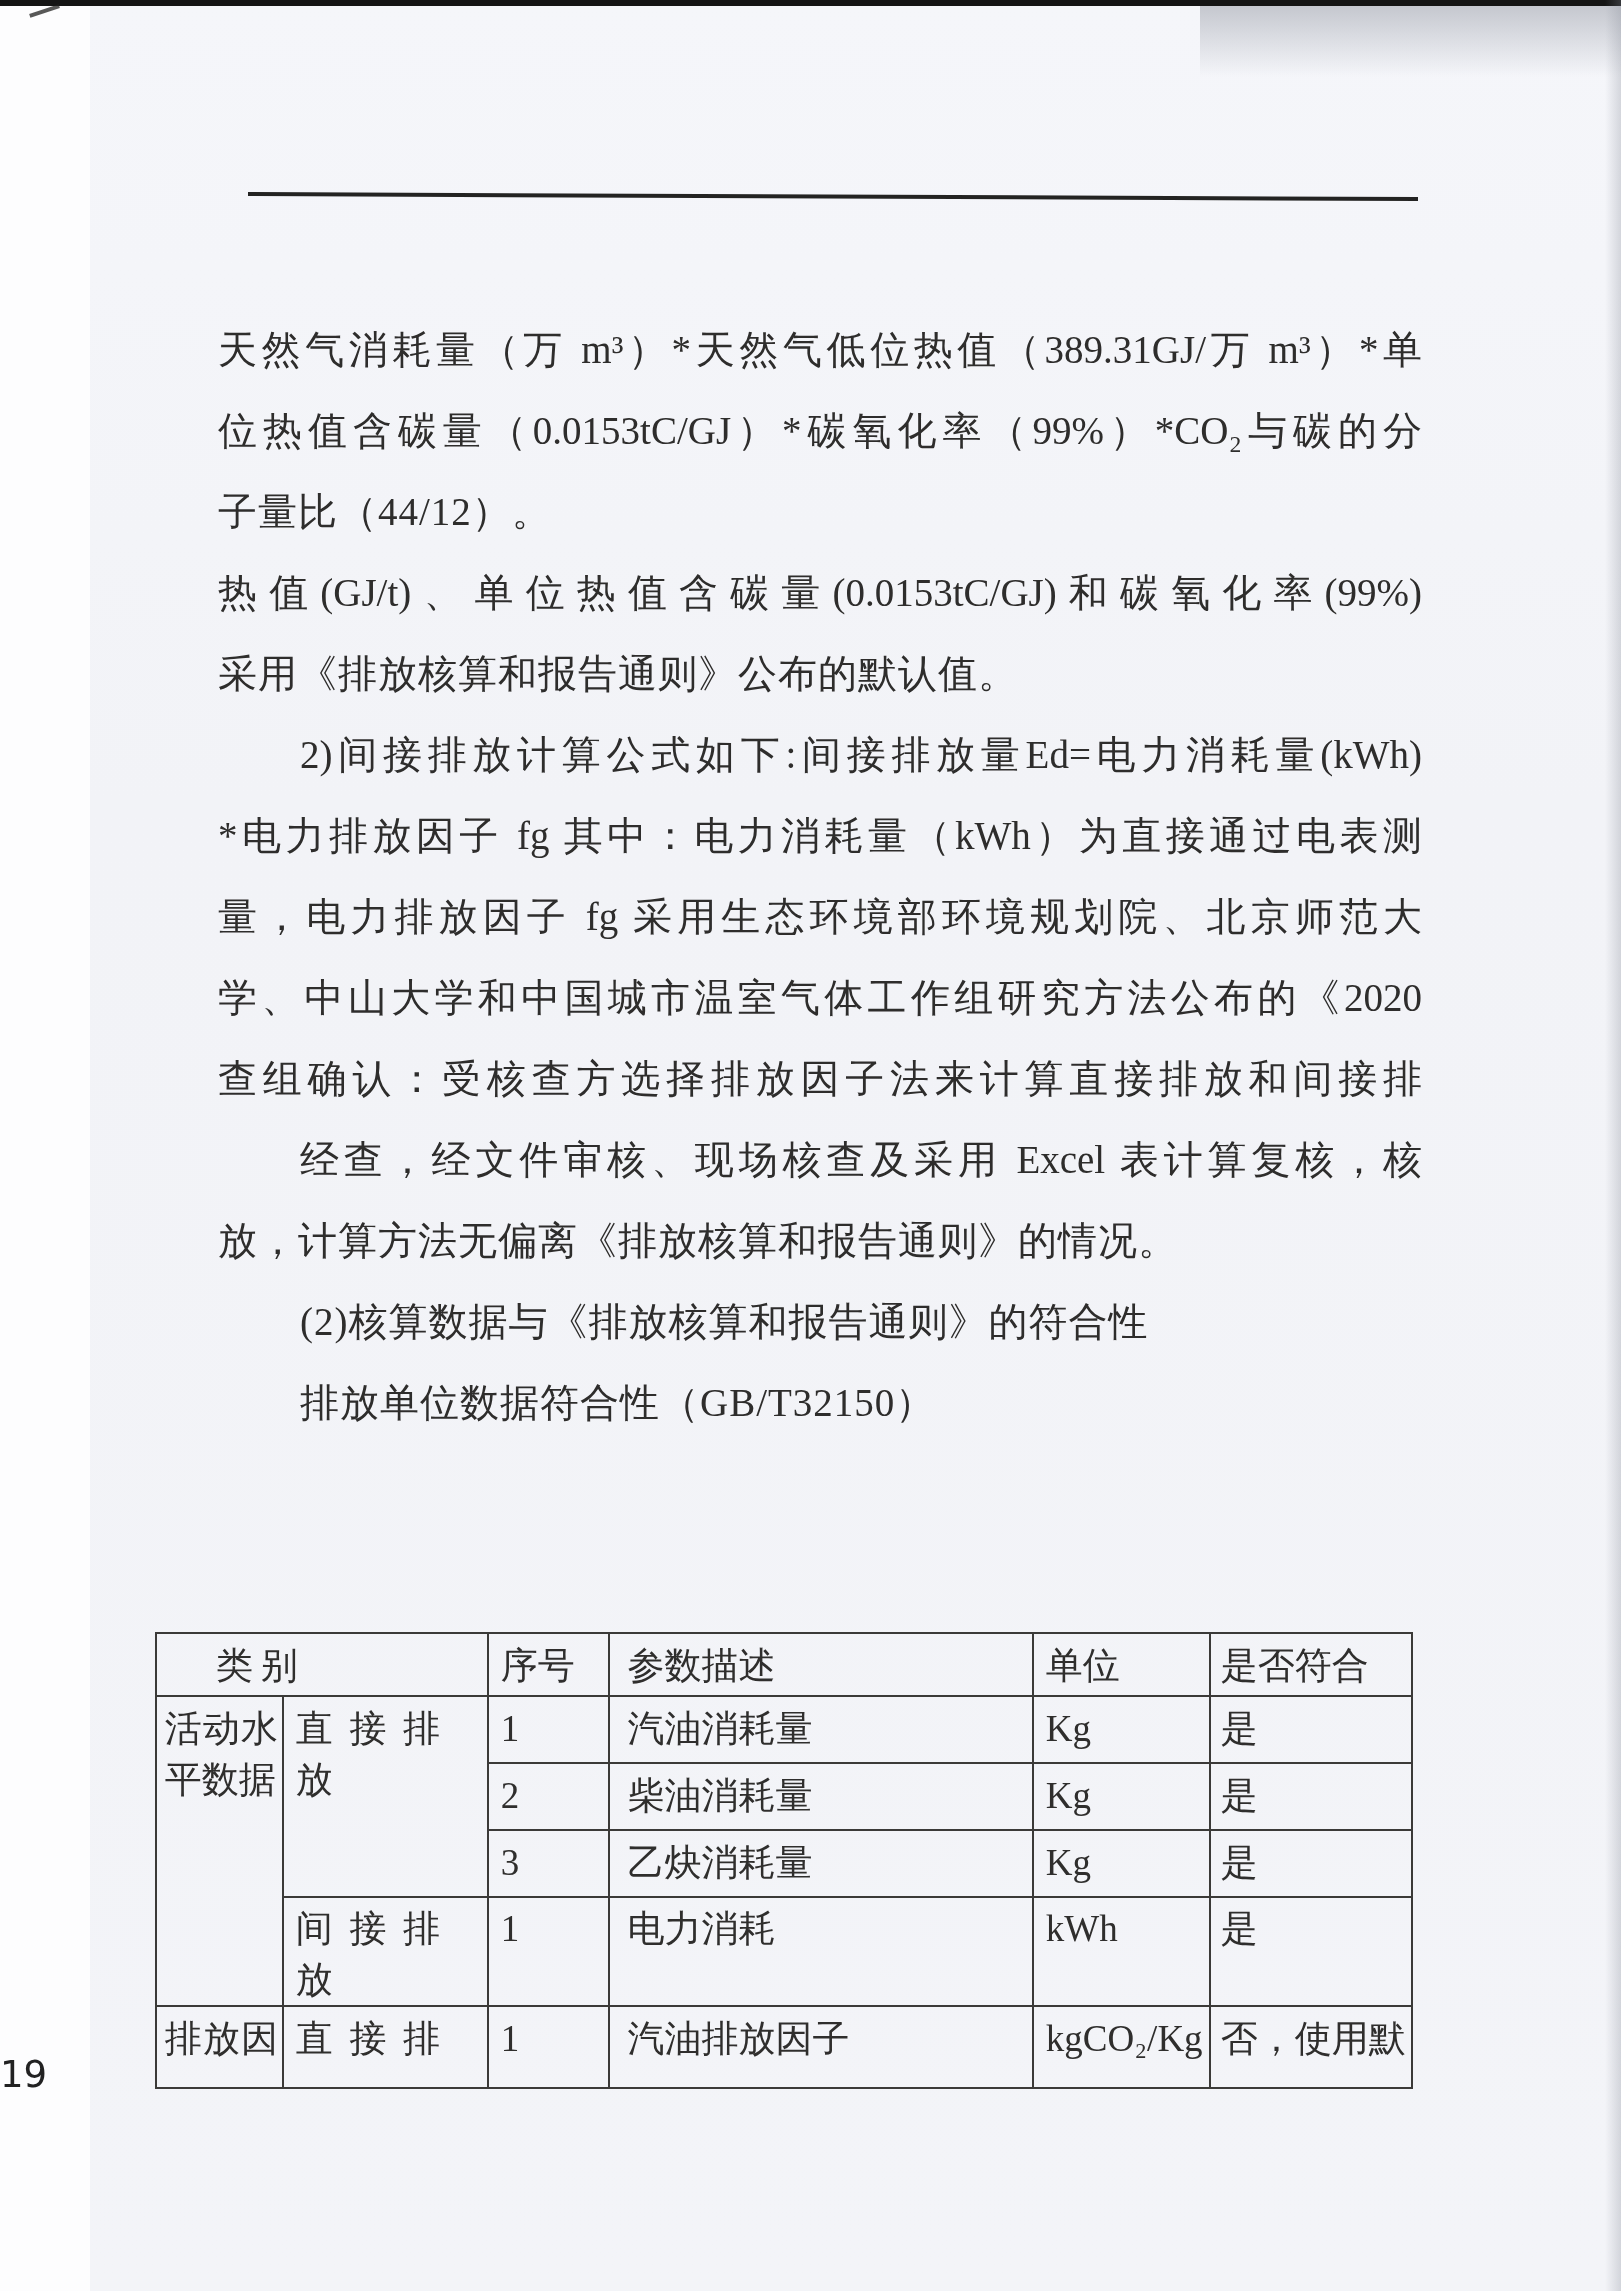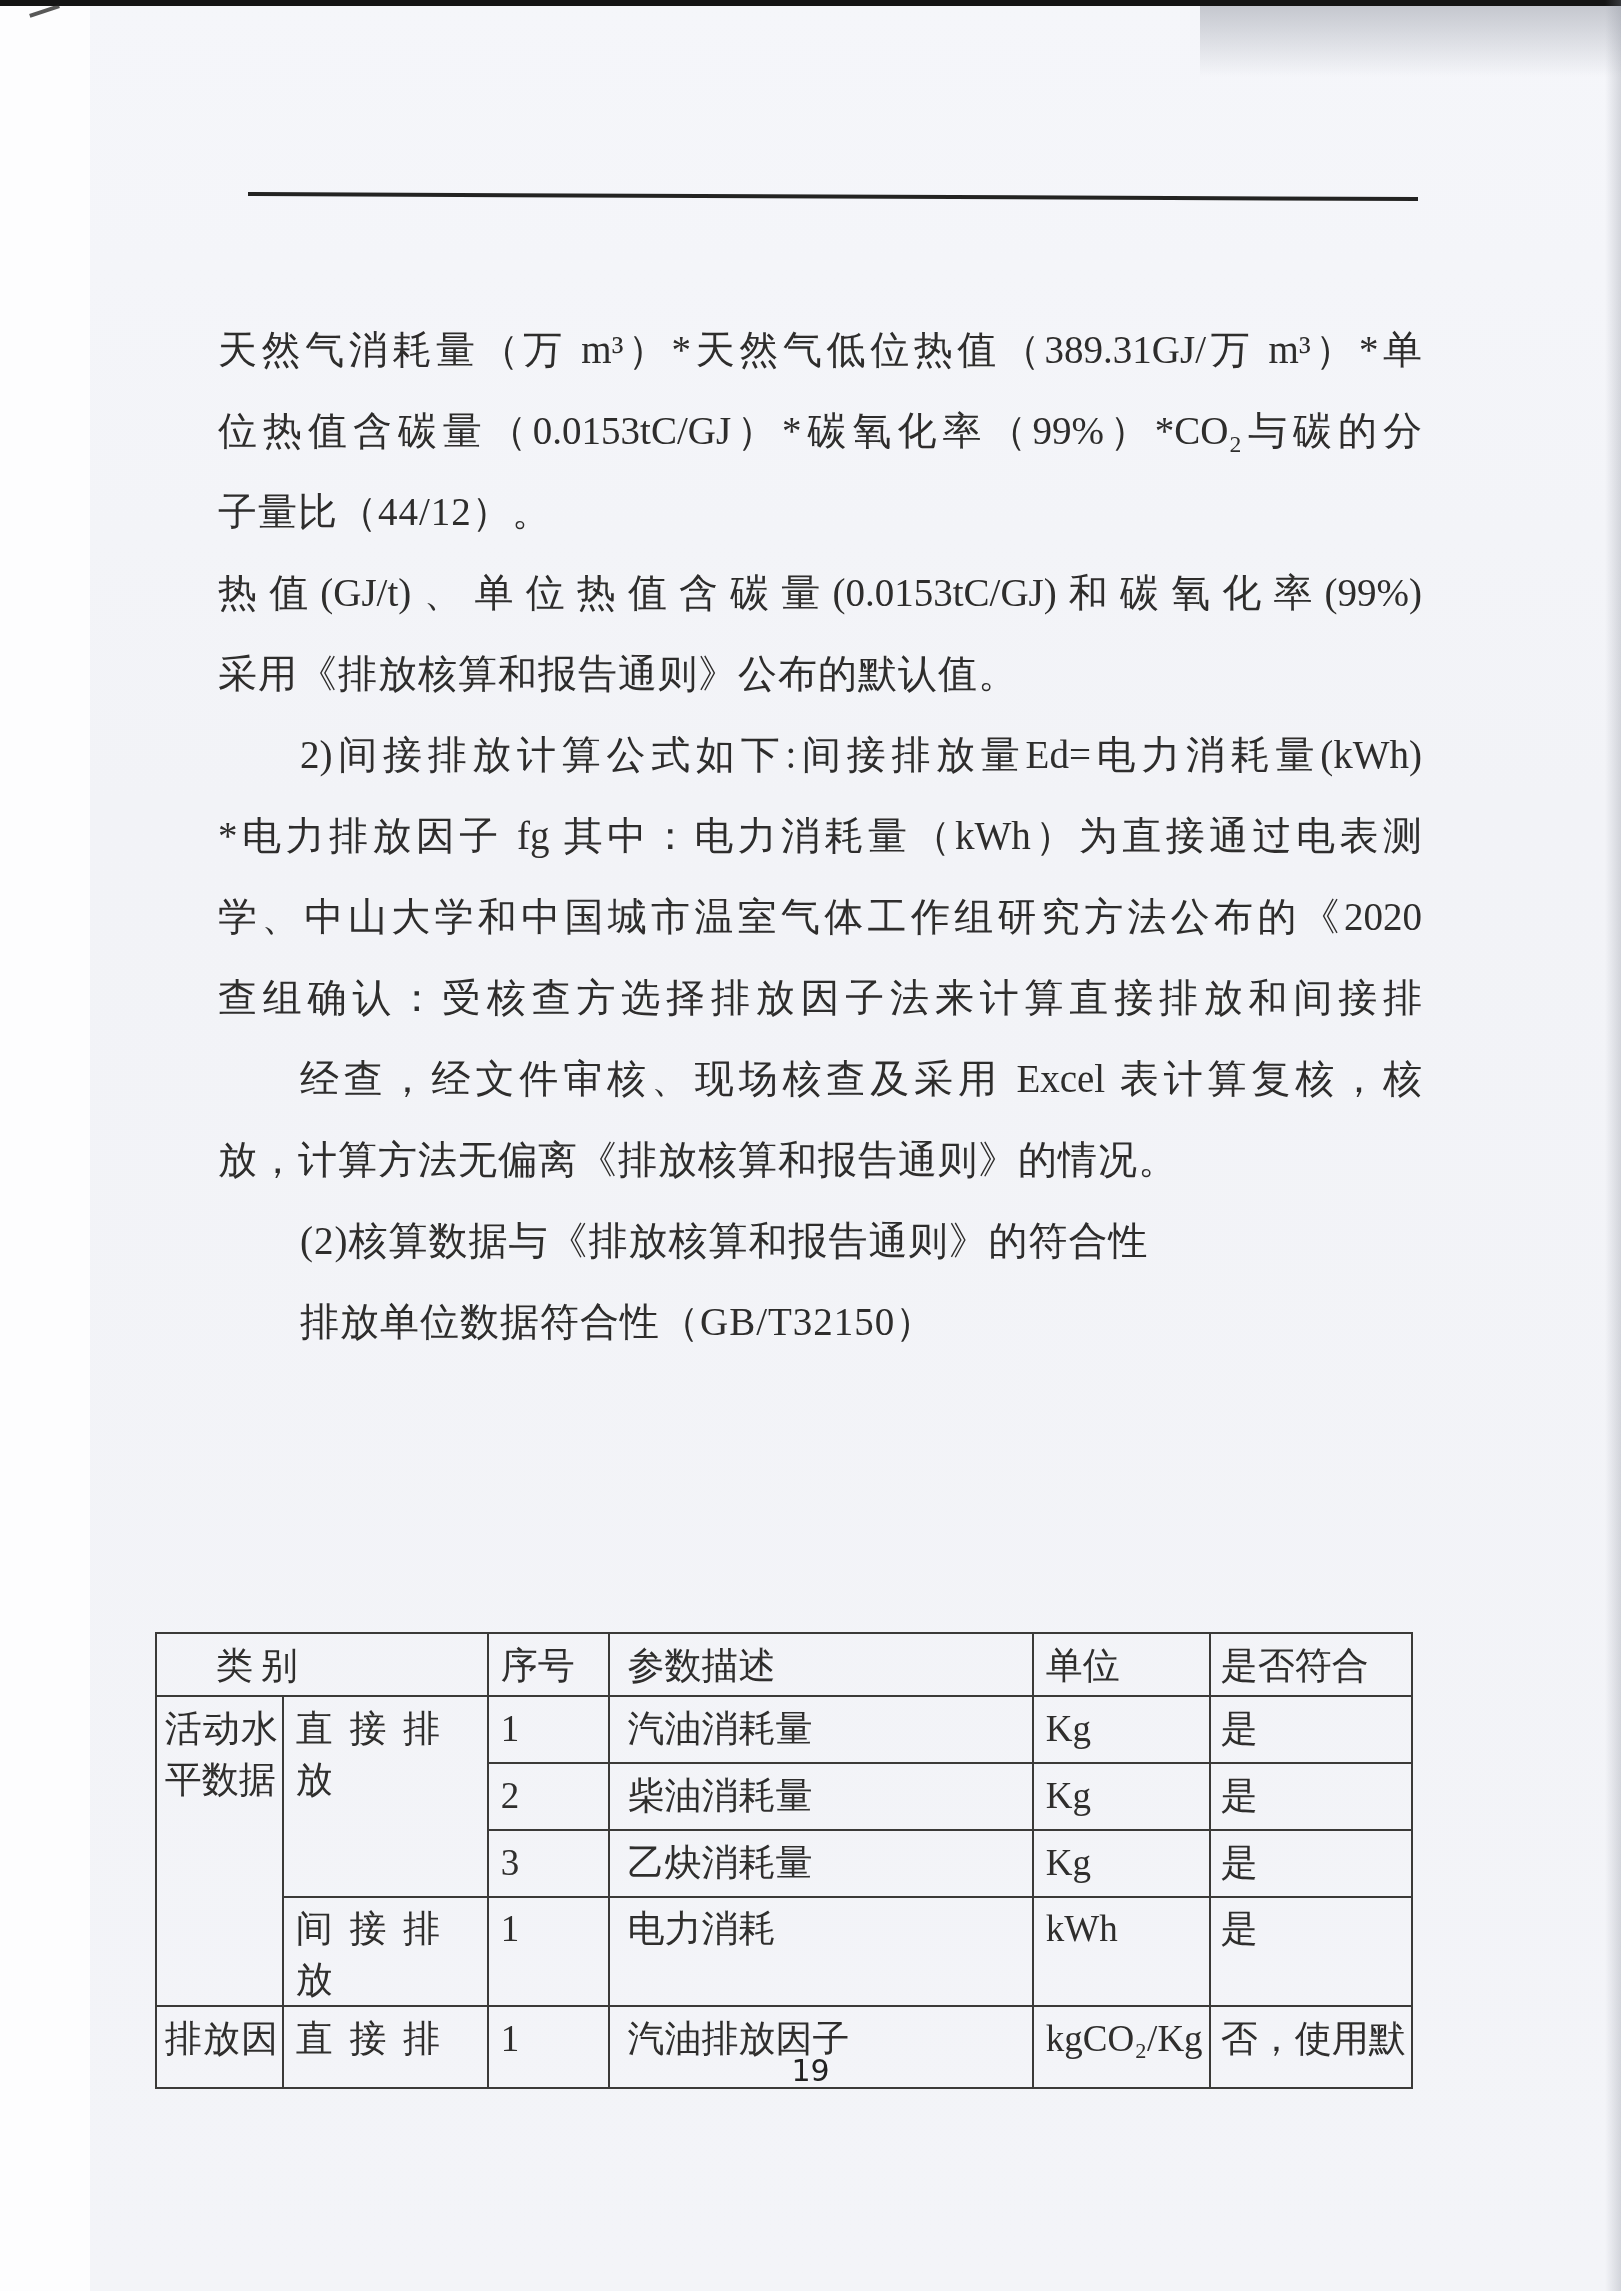--- a/index.html
+++ b/index.html
@@ -46,22 +46,22 @@
   .cell-group.stretch-last{text-align-last:justify;border-radius:12px;}
   .cell-param{padding-left:17.6px !important;}
   .cell-conform{padding-left:9.8px !important;white-space:nowrap;}
   tr.r-head td{height:55px;}
   tr.r1 td{height:59px;}
   tr.r2 td{height:59px;}
   tr.r3 td{height:59px;}
   tr.r4 td{height:94px;}
   tr.factor-row td{height:74px;border-top-width:2.9px;}
   
-  .page-number{position:absolute;left:0;top:2053px;width:100%;text-align:center;
-    font-family:"DejaVu Sans","Liberation Sans",sans-serif;font-size:30px;color:#222;}
+  .page-number{position:absolute;left:0;top:2053px;width:100%;text-align:left;
+    font-family:"DejaVu Sans","Liberation Sans",sans-serif;font-size:37px;color:#222;}
 </style>
 </head>
 <body>
 
 <div class="page">
 
   <div class="left-strip"></div>
   <div class="scan-top"></div>
   <div class="scan-top-right"></div>
   <div class="scan-right"></div>
@@ -70,20 +70,21 @@
   <div class="header-rule"></div>
 
   <div class="text-block">
       <div class="line fill">天然气消耗量（万 m³）*天然气低位热值（389.31GJ/万 m³）*单</div>
       <div class="line fill">位热值含碳量（0.0153tC/GJ）*碳氧化率（99%）*CO₂与碳的分</div>
       <div class="line loose">子量比（44/12）。</div>
       <div class="line fill">热值(GJ/t)、单位热值含碳量(0.0153tC/GJ)和碳氧化率(99%)</div>
       <div class="line loose">采用《排放核算和报告通则》公布的默认值。</div>
       <div class="line fill indent">2)间接排放计算公式如下:间接排放量Ed=电力消耗量(kWh)</div>
       <div class="line fill">*电力排放因子 fg 其中：电力消耗量（kWh）为直接通过电表测</div>
+      <div class="line fill">量，电力排放因子 fg 采用生态环境部环境规划院、北京师范大</div>
       <div class="line fill">学、中山大学和中国城市温室气体工作组研究方法公布的《2020</div>
       <div class="line fill">查组确认：受核查方选择排放因子法来计算直接排放和间接排</div>
       <div class="line fill indent">经查，经文件审核、现场核查及采用 Excel 表计算复核，核</div>
       <div class="line loose">放，计算方法无偏离《排放核算和报告通则》的情况。</div>
       <div class="line loose indent">(2)核算数据与《排放核算和报告通则》的符合性</div>
       <div class="line loose indent">排放单位数据符合性（GB/T32150）</div>
     </div>
 
   <table class="data-table">
     <colgroup>

